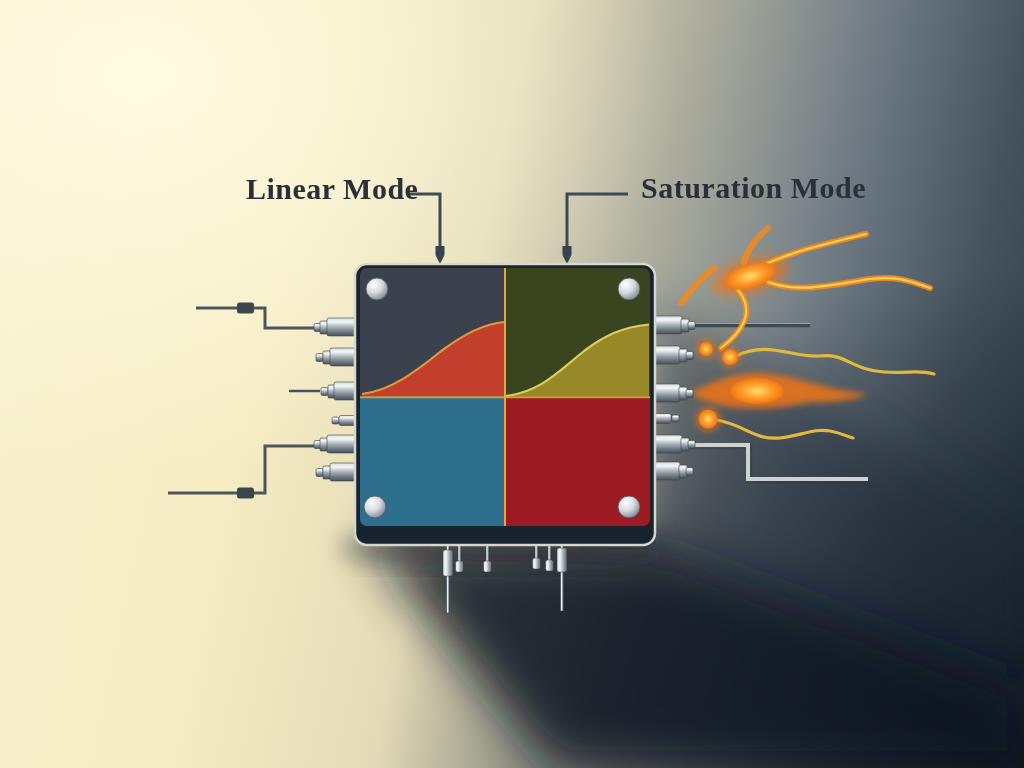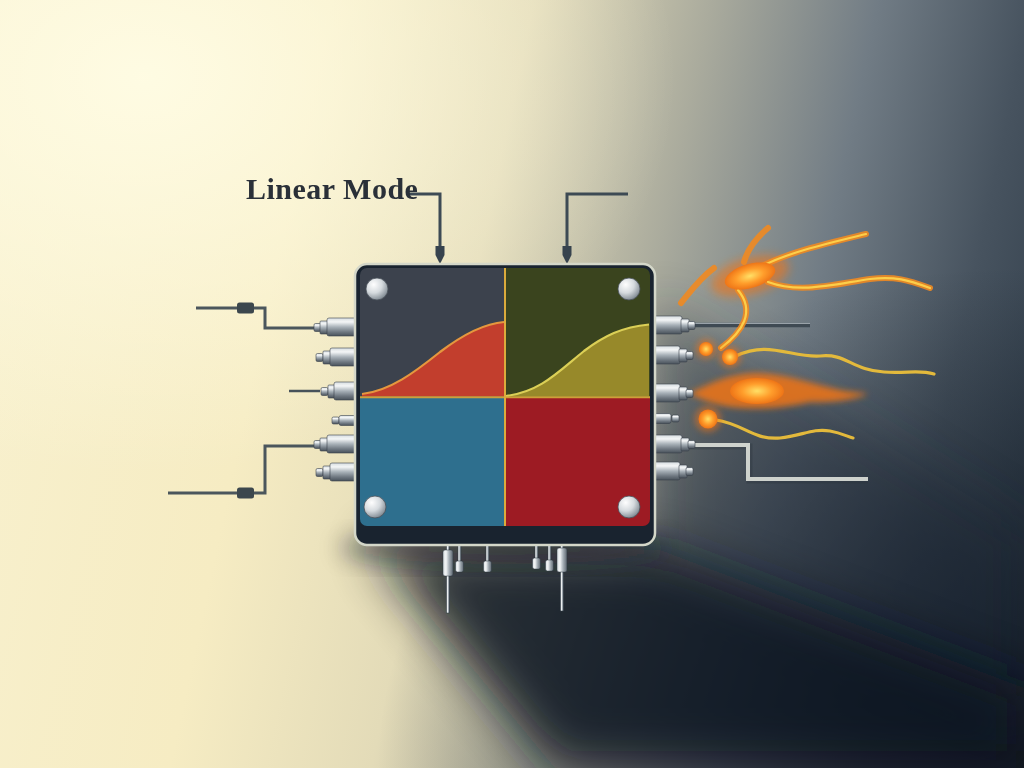--- a/index.html
+++ b/index.html
@@ -248,14 +248,15 @@
       <g stroke="#4a525a" stroke-width="0.8">
         <circle cx="377" cy="289" r="11" fill="url(#screwG)"></circle>
         <circle cx="629" cy="289" r="11" fill="url(#screwG)"></circle>
         <circle cx="375" cy="507" r="11" fill="url(#screwG)"></circle>
         <circle cx="629" cy="507" r="11" fill="url(#screwG)"></circle>
       </g>
     </g>
   </svg>
 
   <div class="mode-label label-linear" style="color: rgb(42, 48, 56);">Linear Mode</div>
+  <div class="mode-label label-saturation" style="color: rgb(42, 48, 56);">Saturation Mode</div>
 
 </div>
 
 </body></html>

